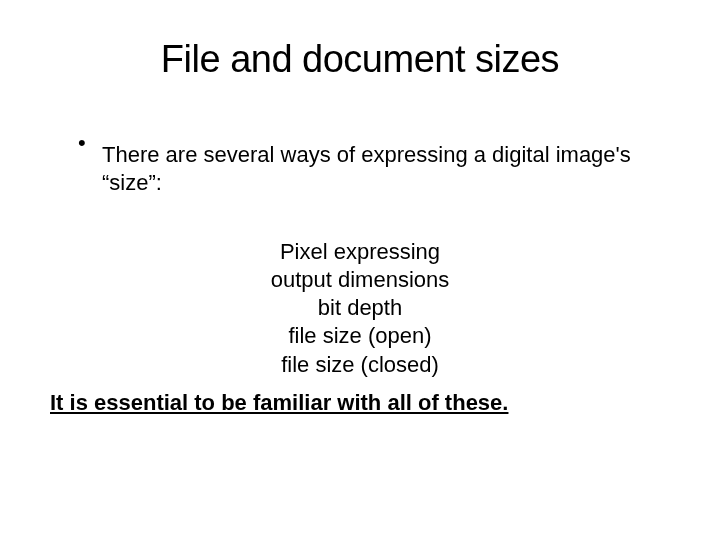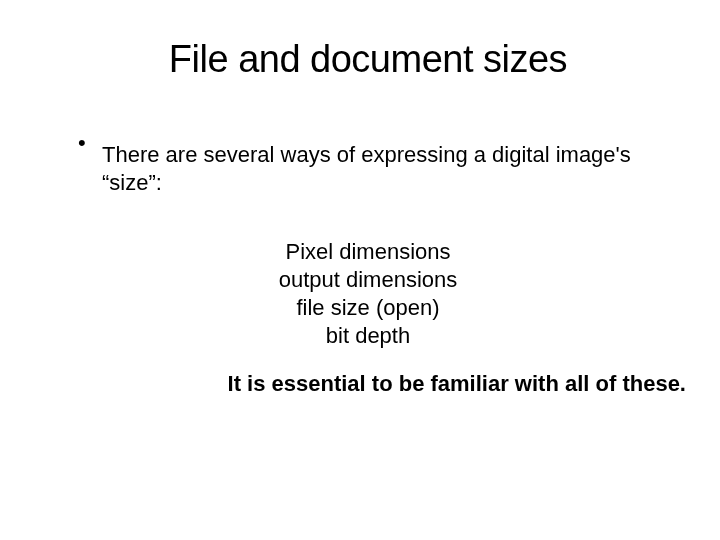--- a/index.html
+++ b/index.html
@@ -12,21 +12,21 @@
       height: 540px;
       background: #ffffff;
       font-family: Arial, Helvetica, sans-serif;
       color: #000000;
       position: relative;
       overflow: hidden;
     }
     .slide {
       width: 100%;
       height: 100%;
-      padding: 38px 34px 50px 50px;
+      padding: 38px 50px 50px 50px;
     }
     .title {
       font-size: 38px;
       font-weight: normal;
       text-align: center;
       margin-bottom: 48px;
       letter-spacing: -0.5px;
     }
     .bullet-block {
       margin-left: 28px;
@@ -50,40 +50,42 @@
     }
     .centered-list {
       text-align: center;
       font-size: 22px;
       line-height: 1.28;
     }
     .centered-list div {
       margin: 0;
     }
     .conclusion {
-      text-align: right;
+      text-align: left;
       font-size: 22px;
       font-weight: bold;
-      margin-top: 20px;
+      margin-top: 11px;
+      text-decoration: underline;
     }
   </style>
 </head>
 <body>
 
 <div class="slide">
   <h1 class="title">File and document sizes</h1>
 
   <div class="bullet-block">
     <div class="bullet-item">
       <span class="bullet-dot">•</span>
       <span class="bullet-text">There are several ways of expressing a digital image's “size”:</span>
     </div>
   </div>
 
   <div class="centered-list">
-    <div>Pixel dimensions</div>
+    <div>Pixel expressing</div>
     <div>output dimensions</div>
+    <div>bit depth</div>
     <div>file size (open)</div>
-    <div>bit depth</div>
+    <div>file size (closed)</div>
   </div>
 
   <div class="conclusion">It is essential to be familiar with all of these.</div>
 </div>
 
 </body></html>

